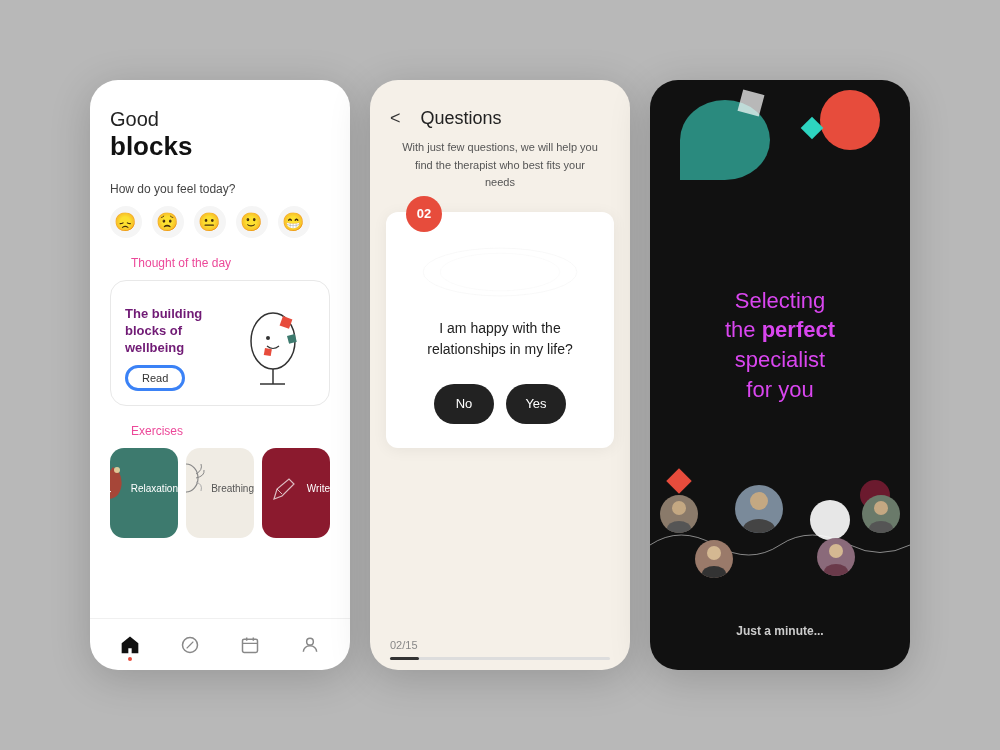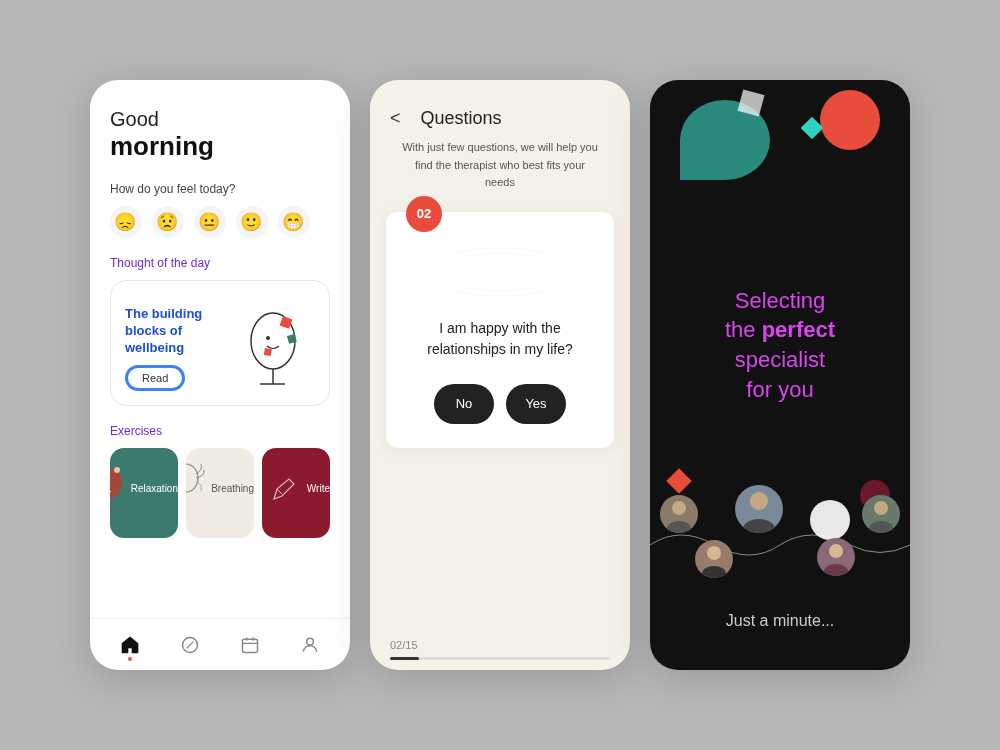--- a/index.html
+++ b/index.html
@@ -50,37 +50,37 @@
     }
     .emoji-item {
       width: 32px; height: 32px;
       border-radius: 50%;
       background: #f5f5f5;
       display: flex; align-items: center; justify-content: center;
       font-size: 18px;
       cursor: pointer;
     }
 
-    .section-label { font-size: 12px; color: #6d28d9; margin-bottom: 10px; font-weight: 500; }
+    .section-label { font-size: 12px; color: #ec4899; margin-bottom: 10px; font-weight: 500; margin-left: 21px; }
 
     .thought-card {
       background: #fff;
       border: 1px solid #e8e8e8;
       border-radius: 16px;
       padding: 14px;
       display: flex;
       align-items: center;
       gap: 10px;
       margin-bottom: 18px;
       position: relative;
       overflow: hidden;
     }
 
     .thought-text-area { flex: 1; }
-    .thought-title { font-size: 13px; font-weight: 700; color: #1d4ed8; margin-bottom: 8px; line-height: 1.3; margin-top: 11px; }
+    .thought-title { font-size: 13px; font-weight: 700; color: #701a75; margin-bottom: 8px; line-height: 1.3; margin-top: 11px; }
     .thought-read-btn {
       background: #fff;
       border: 3px solid #3b82f6;
       border-radius: 20px;
       padding: 4px 14px;
       font-size: 11px;
       color: #333;
       cursor: pointer;
     }
 
@@ -337,24 +337,25 @@
     .s3-avatars {
       position: absolute;
       bottom: 80px;
       width: 100%;
       height: 100px;
       z-index: 2;
     }
 
     .s3-sub {
       position: absolute;
-      bottom: 40px;
+      bottom: 32px;
       color: #ccc;
-      font-size: 16px;
+      font-size: 12px;
       z-index: 2;
+      font-weight: bold;
     }
 
     
     .avatar-circle {
       width: 38px; height: 38px;
       border-radius: 50%;
       background: #555;
       position: absolute;
       overflow: hidden;
       display: flex; align-items: center; justify-content: center;
@@ -372,21 +373,21 @@
       color: #888;
       margin-bottom: 6px;
     }
   </style>
 </head>
 <body>
 
 <div class="phone screen1">
   <div class="screen1-body">
     <div class="greeting-sub">Good</div>
-    <div class="greeting-main">morning</div>
+    <div class="greeting-main">blocks</div>
 
     <div class="feel-label">How do you feel today?</div>
     <div class="emoji-row">
       <div class="emoji-item">😞</div>
       <div class="emoji-item">😟</div>
       <div class="emoji-item">😐</div>
       <div class="emoji-item">🙂</div>
       <div class="emoji-item">😁</div>
     </div>
 

